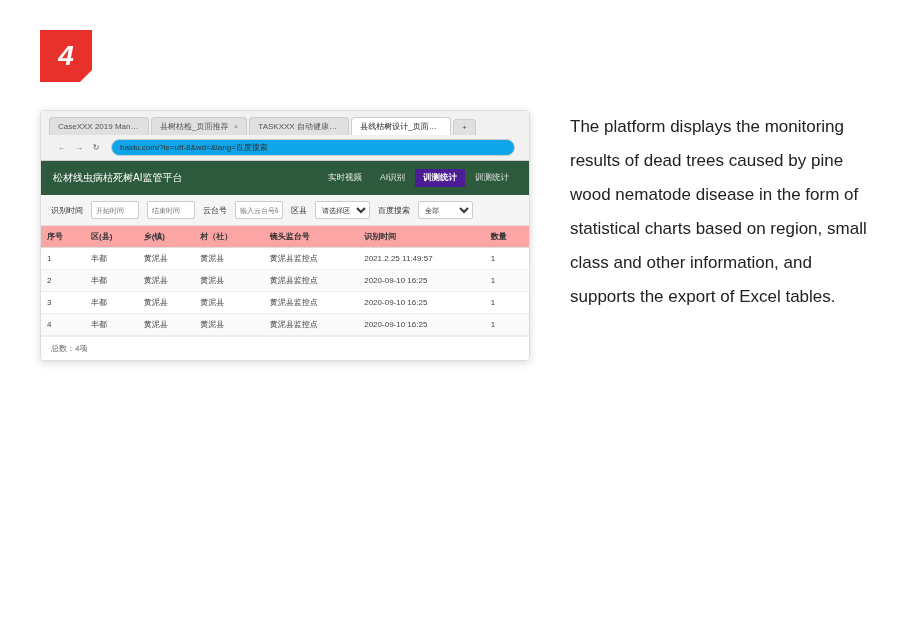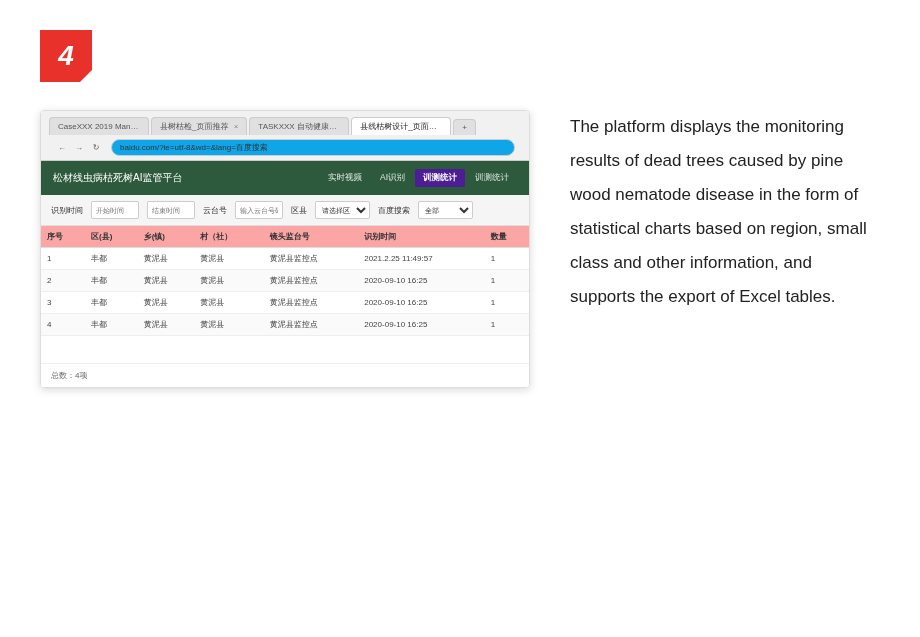--- a/index.html
+++ b/index.html
@@ -248,21 +248,20 @@
     .app-table tr:nth-child(even) td {
       background: #fafafa;
     }
 
     .app-footer {
       padding: 6px 10px;
       font-size: 8px;
       color: #666;
       border-top: 1px solid #eee;
       background: #fff;
-      margin-top: 27px;
     }
 
     
     .description-text {
       font-size: 17px;
       color: #222;
       line-height: 2.0;
       flex: 1;
     }
   </style>

